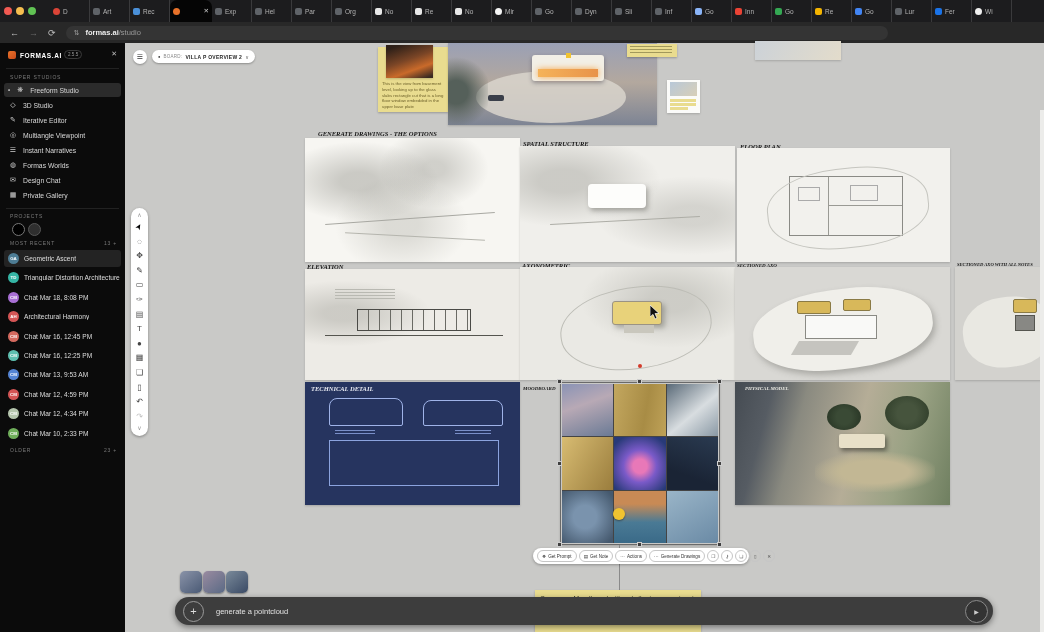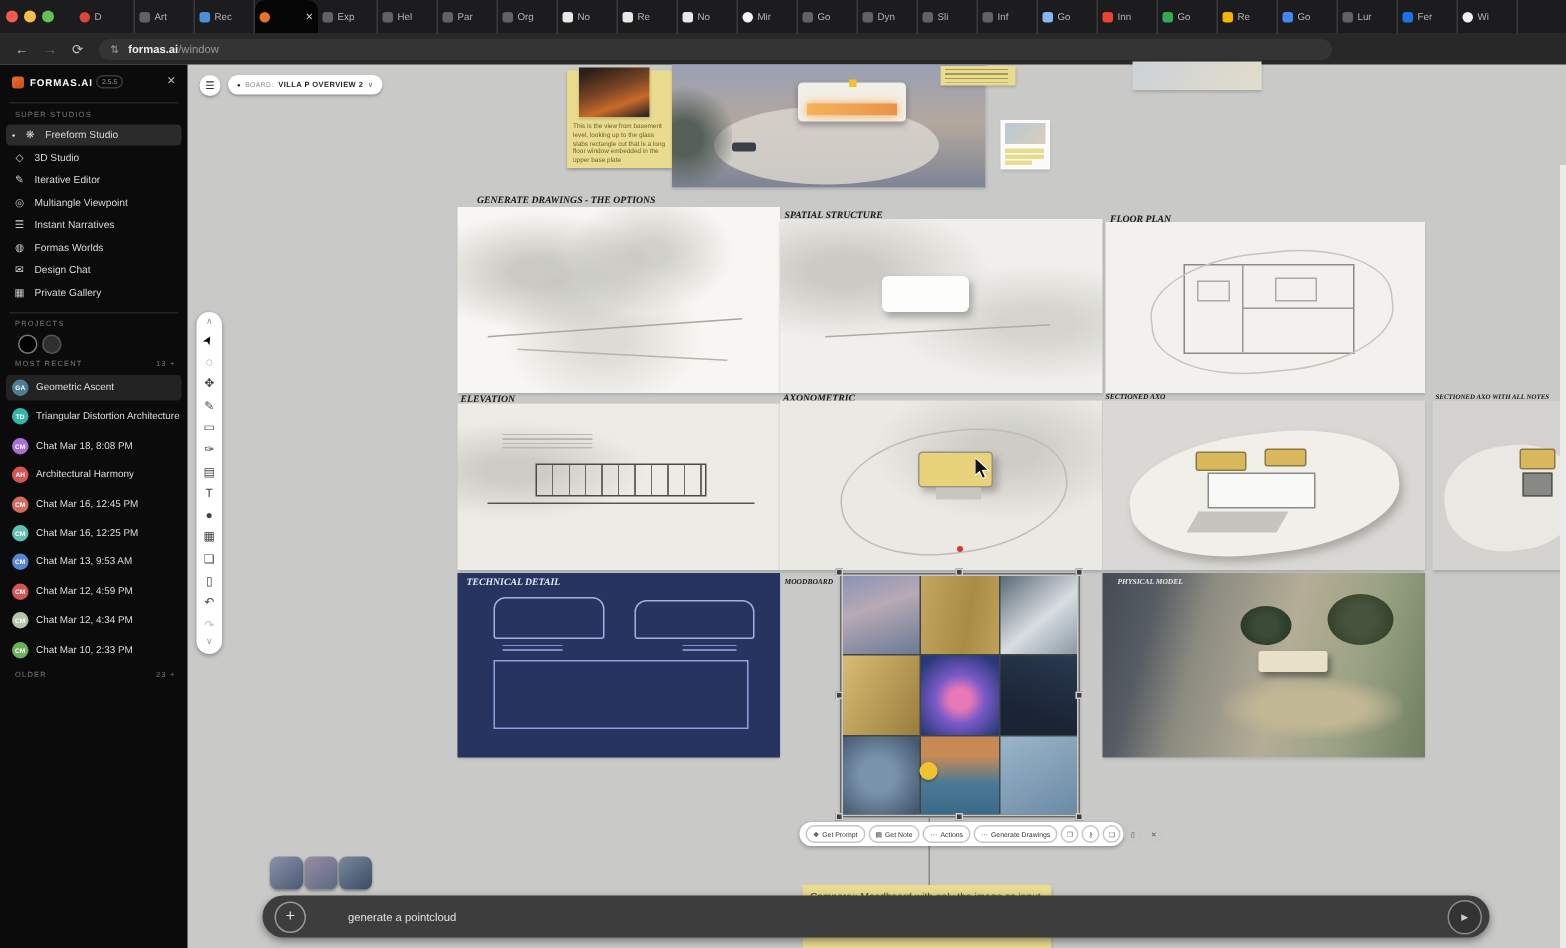--- a/index.html
+++ b/index.html
@@ -58,21 +58,21 @@
   .pillbtn{border:1px solid #c6c6c6;border-radius:8px;height:10px;display:flex;align-items:center;gap:2px;
            padding:0 4px;font-size:4.6px;color:#333;white-space:nowrap;}
   .cbtn{width:10px;height:10px;border:1px solid #c6c6c6;border-radius:50%;display:flex;align-items:center;
         justify-content:center;font-size:4.6px;color:#555;flex:0 0 auto;}
   
   .promptbar{left:175px;top:597px;width:818px;height:28px;background:#3d3d3d;border-radius:14px;
              box-shadow:0 2px 6px rgba(0,0,0,.45);display:flex;align-items:center;}
   .plusbtn{width:19px;height:19px;border:1.5px solid #9a9a9a;border-radius:50%;margin-left:8px;
            display:flex;align-items:center;justify-content:center;color:#ddd;font-size:11px;}
   .prompt-input{background:transparent;border:none;outline:none;color:#e2e2e2;font-size:7.5px;
-                font-family:"Liberation Sans",sans-serif;margin-left:26px;width:640px;}
+                font-family:"Liberation Sans",sans-serif;margin-left:10px;width:640px;}
   .sendbtn{width:21px;height:21px;border:1.5px solid #8a8a8a;border-radius:50%;background:#333;
            margin-left:auto;margin-right:5px;display:flex;align-items:center;justify-content:center;color:#ccc;font-size:6px;}
   .thumb{position:absolute;width:22px;height:22px;border-radius:5px;box-shadow:0 1px 2px rgba(0,0,0,.4);}
   
   .webcam{left:858px;top:8px;width:186px;height:100px;border-radius:6px;overflow:hidden;
           box-shadow:0 4px 14px rgba(0,0,0,.55);
           background:linear-gradient(100deg,#b84a10 0%,#e07818 20%,#c86a20 34%,#6a4530 55%,#9a8a78 76%,#c8a868 100%);}
   .wc-name{position:absolute;left:5px;bottom:4px;color:#fff;font-size:11px;text-shadow:0 1px 3px rgba(0,0,0,.8);}
   .tinytext{font-size:4.3px;line-height:1.35;color:#6b5f28;}
   .linesy{background:repeating-linear-gradient(180deg,rgba(90,85,40,.5) 0 1px,transparent 1px 3px);}
@@ -186,21 +186,21 @@
     </div>
   </div>
 
   <div class="abs urlbar">
     <span class="navic">←</span>
     <span class="navic dim">→</span>
     <span class="navic">⟳</span>
     <div class="urlpill">
       <span style="color:#9a9a9a;font-size:7px;margin-right:6px">⇅</span>
       <span style="color:#ececec;font-weight:bold">formas.ai</span>
-      <span style="color:#9a9a9a">/window</span>
+      <span style="color:#9a9a9a">/studio</span>
     </div>
   </div>
 
   <div class="cimg note" style="left:378px;top:47px;width:70px;height:65px">
     <div class="tinytext" style="position:absolute;left:4px;top:34px;width:62px">This is the view from basement level, looking up to the glass slabs rectangle cut that is a long floor window embedded in the upper base plate</div>
   </div>
   <div class="cimg" style="left:386px;top:45px;width:47px;height:33px;background:linear-gradient(160deg,#2e2018 10%,#7a4526 45%,#c96a2a 70%,#3a2a22 95%)"></div>
 
   <div class="cimg" style="left:448px;top:43px;width:209px;height:82px;background:linear-gradient(180deg,#9aa0b5 0%,#b3a89e 48%,#7d8494 100%)">
     <div style="position:absolute;left:28px;top:28px;width:150px;height:52px;background:#d9d5cd;border-radius:50%;opacity:.85"></div>

